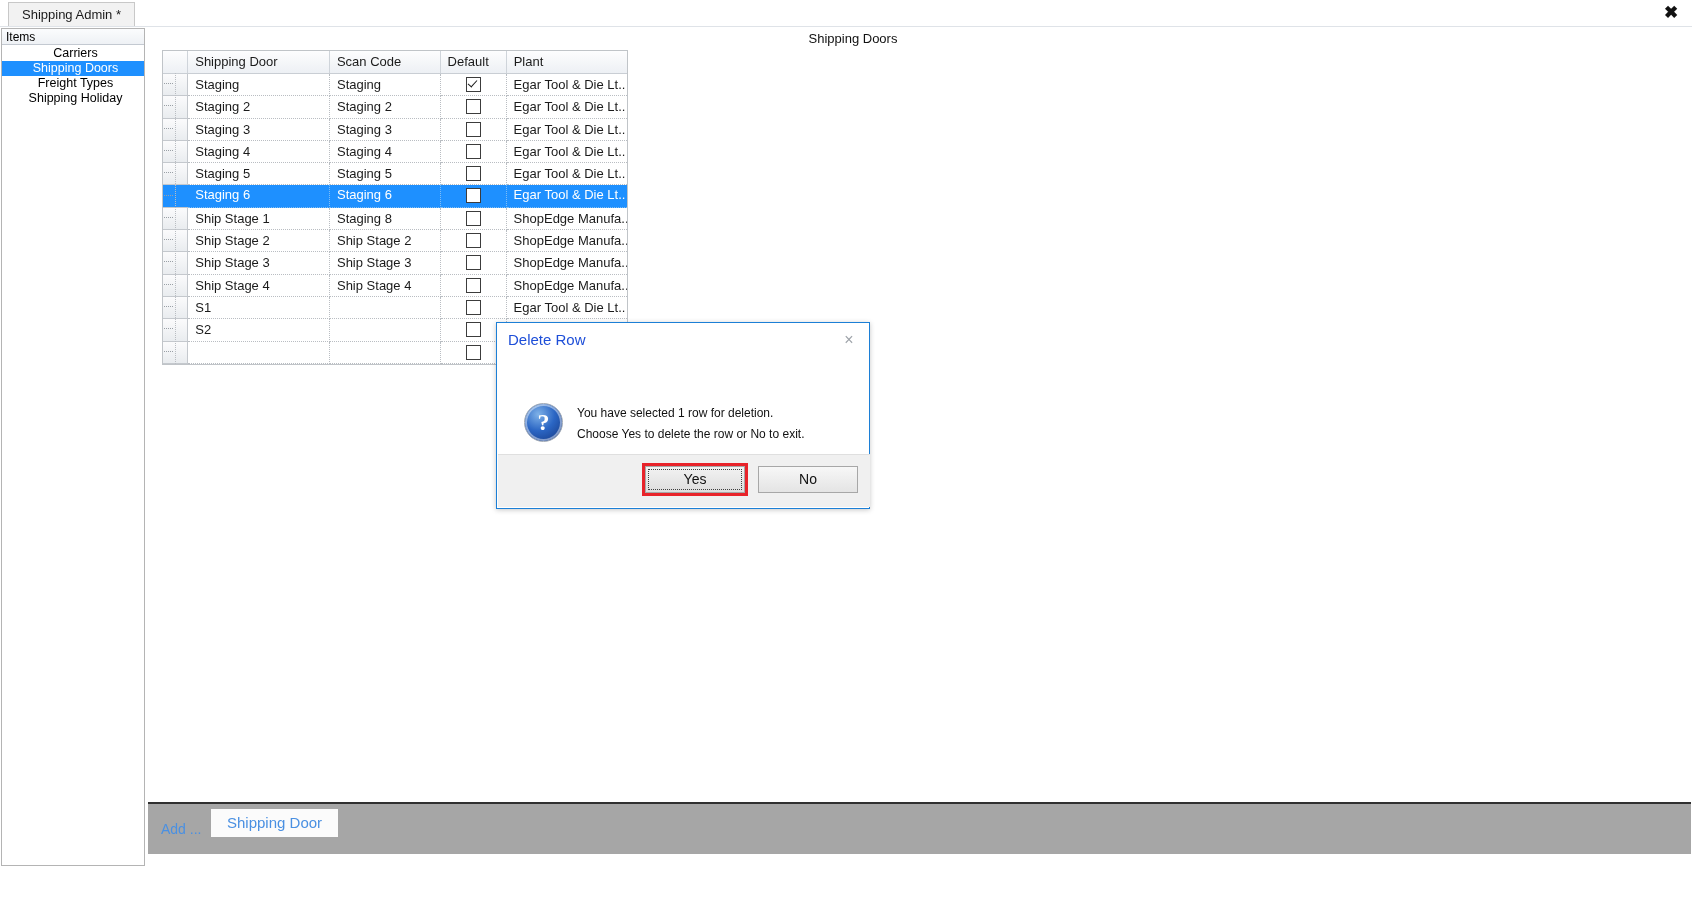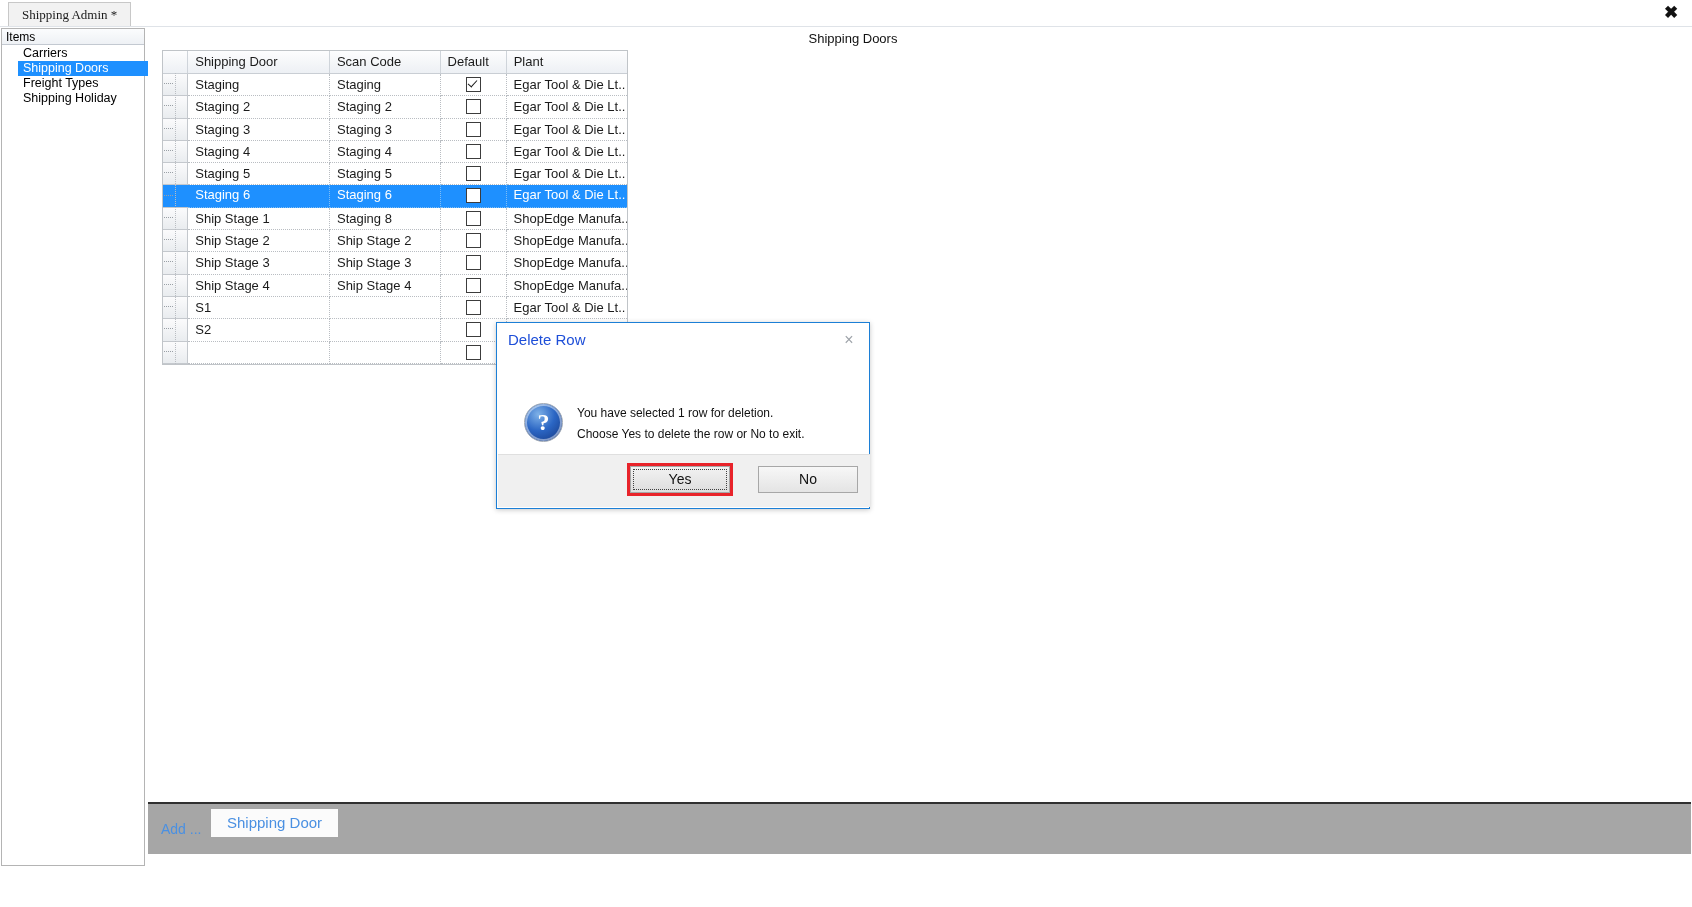--- a/index.html
+++ b/index.html
@@ -27,21 +27,20 @@
     left: 8px; top: 2px;
     height: 23px;
     padding: 0 13px;
     line-height: 23px;
     background: #f2f2f2;
     border: 1px solid #c8c8c8;
     border-bottom: none;
     font-size: 13px;
     color: #1a1a1a;
     white-space: nowrap;
-    font-family: Liberation Serif, serif;
   }
   .win-close {
     position: absolute;
     right: 10px; top: 2px;
     width: 22px; height: 22px;
     line-height: 22px;
     text-align: center;
     font-size: 17px;
     font-weight: bold;
     color: #111;
@@ -65,22 +64,23 @@
     box-sizing: border-box;
     background: linear-gradient(to bottom, #fbfcfd 0%, #eef1f5 100%);
     border-bottom: 1px solid #c3c9d1;
     font-size: 12px;
     line-height: 16px;
     padding-left: 4px;
     color: #000;
   }
   .items-list {
     position: absolute;
-    left: 16px; top: 17px;
+    left: 0; top: 17px;
     width: 100%;
+    text-align: center;
   }
   .items-list .item {
     height: 15px;
     line-height: 15px;
     padding-left: 5px;
     font-size: 12.5px;
     color: #000;
     white-space: nowrap;
     cursor: default;
   }
@@ -321,21 +321,21 @@
     text-align: center;
     font-size: 14px;
     color: #111;
     background: linear-gradient(to bottom, #f7f7f7 0%, #e4e4e4 100%);
     border: 1px solid #a7a7a7;
     box-sizing: border-box;
     cursor: pointer;
     user-select: none;
   }
   .dlg-btn.yes {
-    left: 132px;
+    left: 147px;
     outline: 3px solid #e8232a;
     background: linear-gradient(to bottom, #f2f2f2 0%, #dedede 100%);
   }
   .dlg-btn.yes::before {
     content: "";
     position: absolute;
     left: 2px; top: 2px; right: 2px; bottom: 2px;
     border: 1px dotted #404040;
   }
   .dlg-btn.no { left: 260px; }

